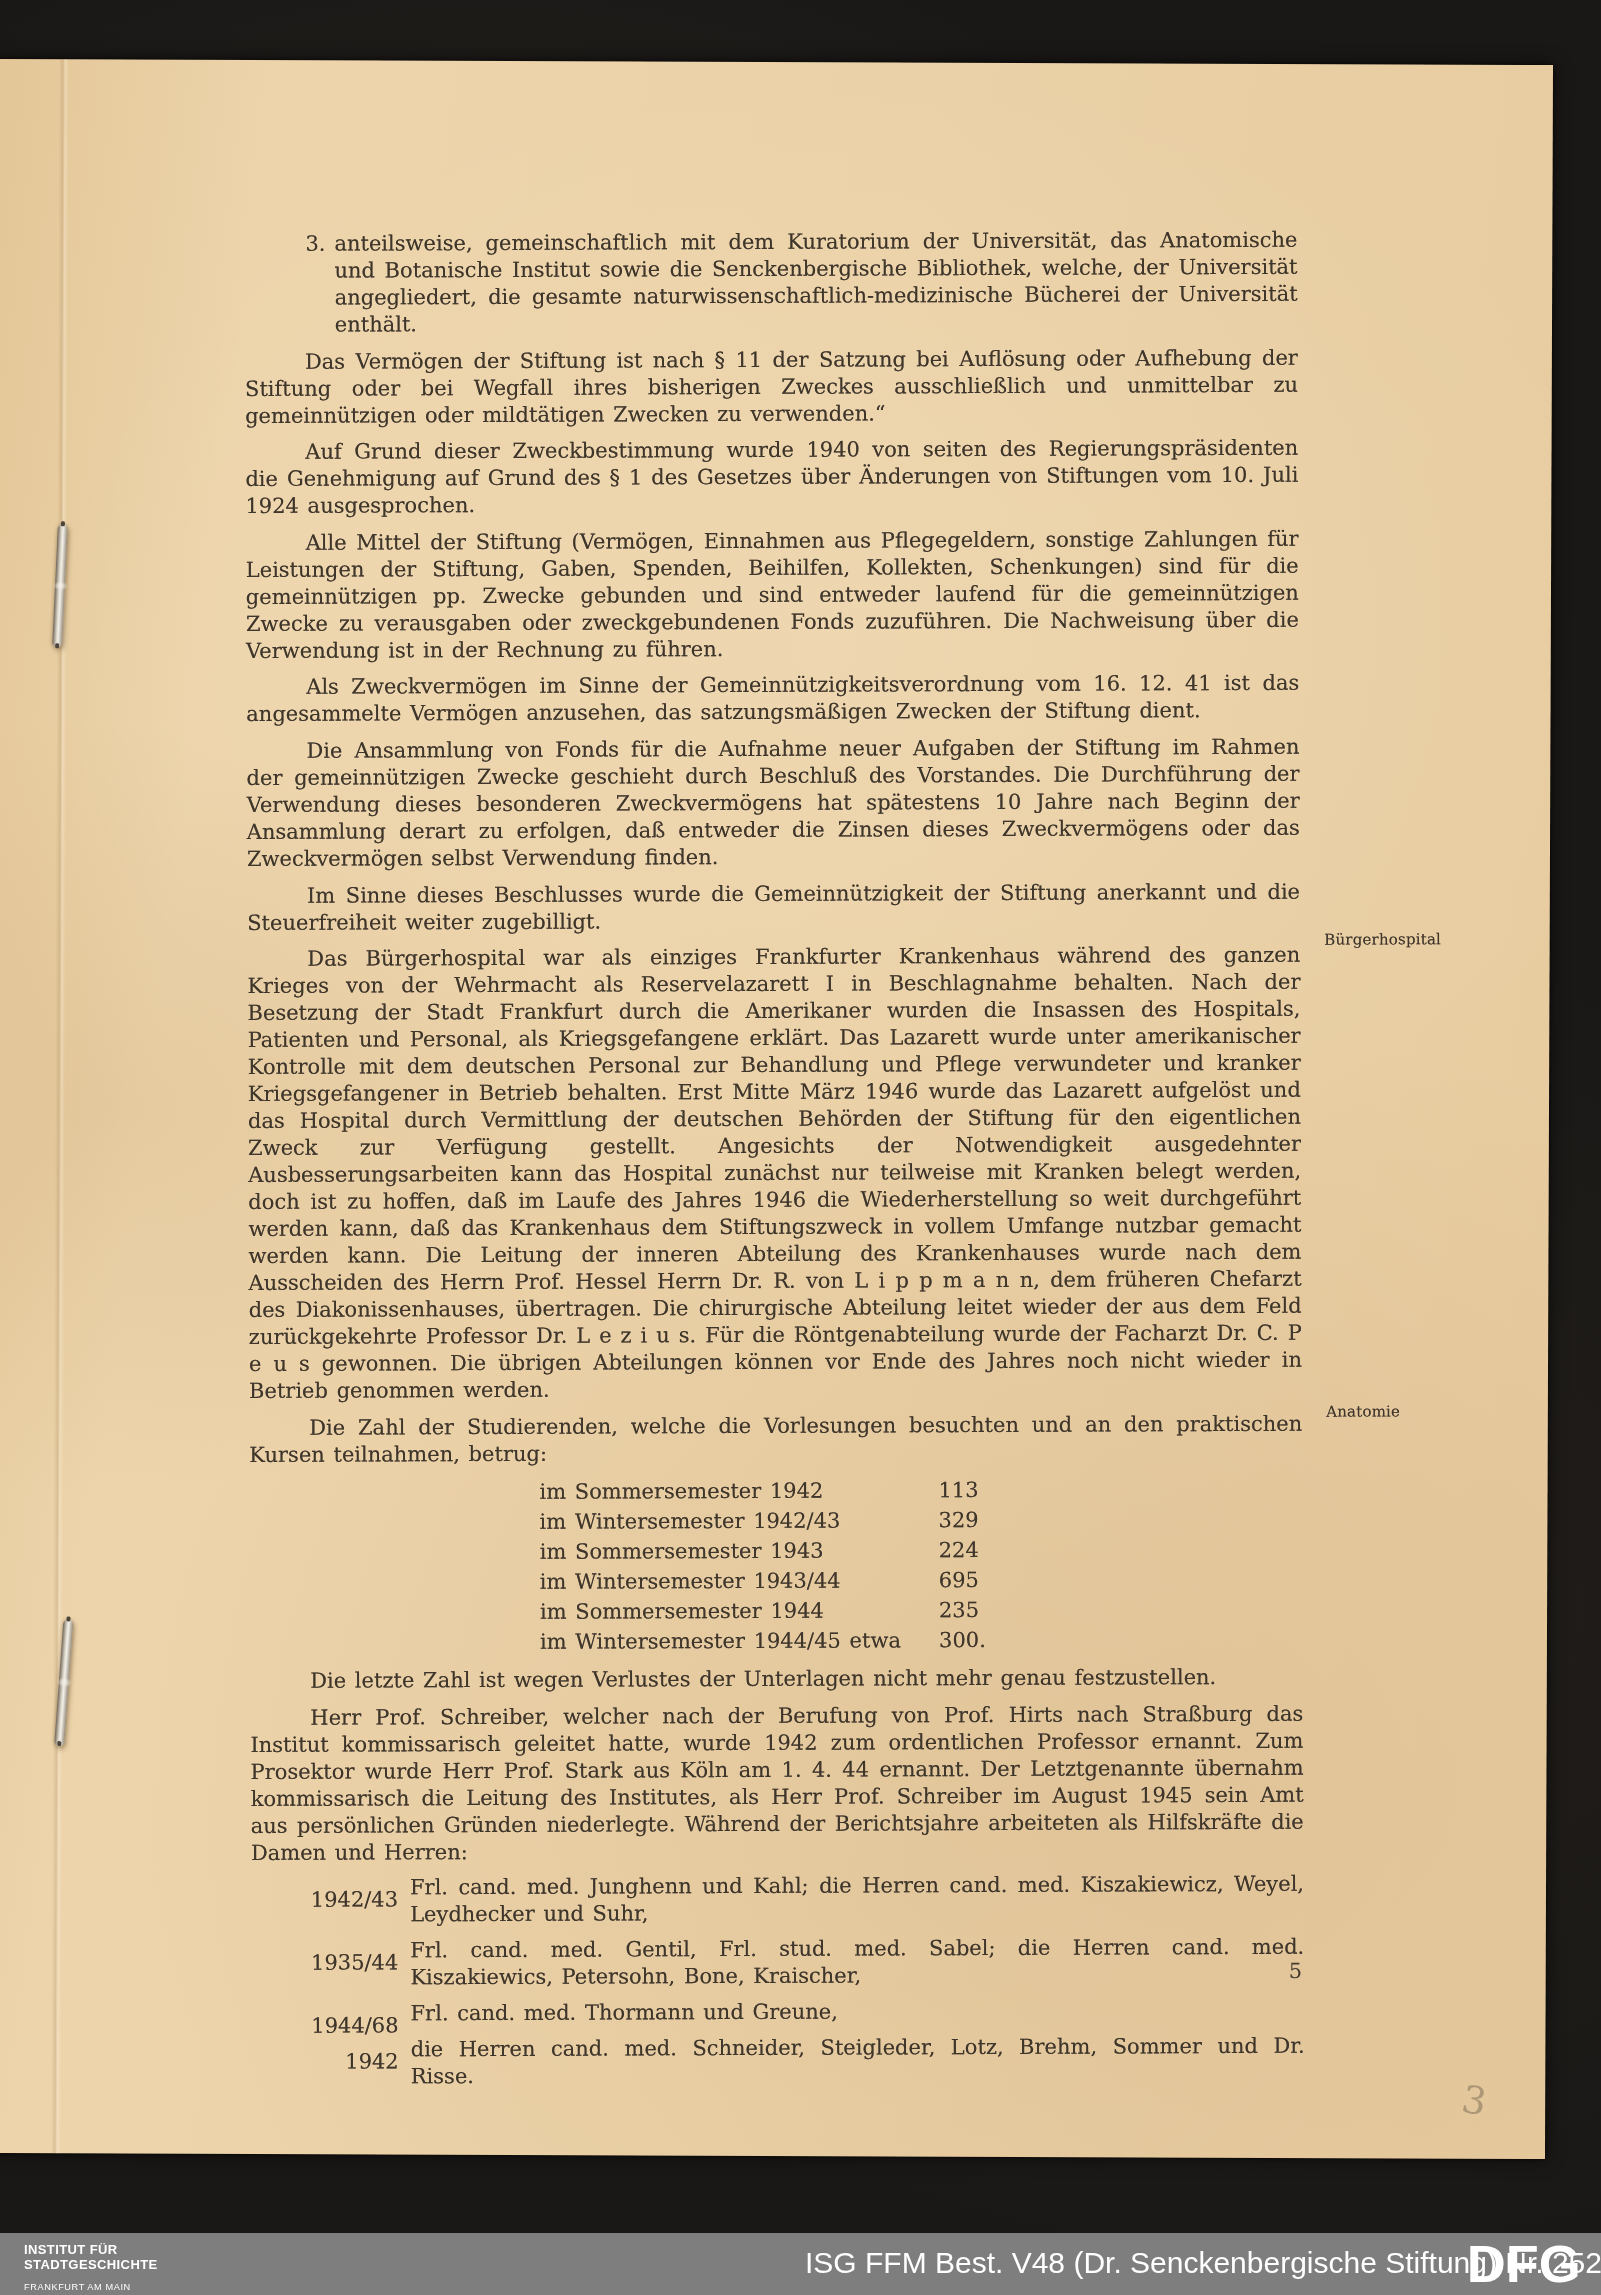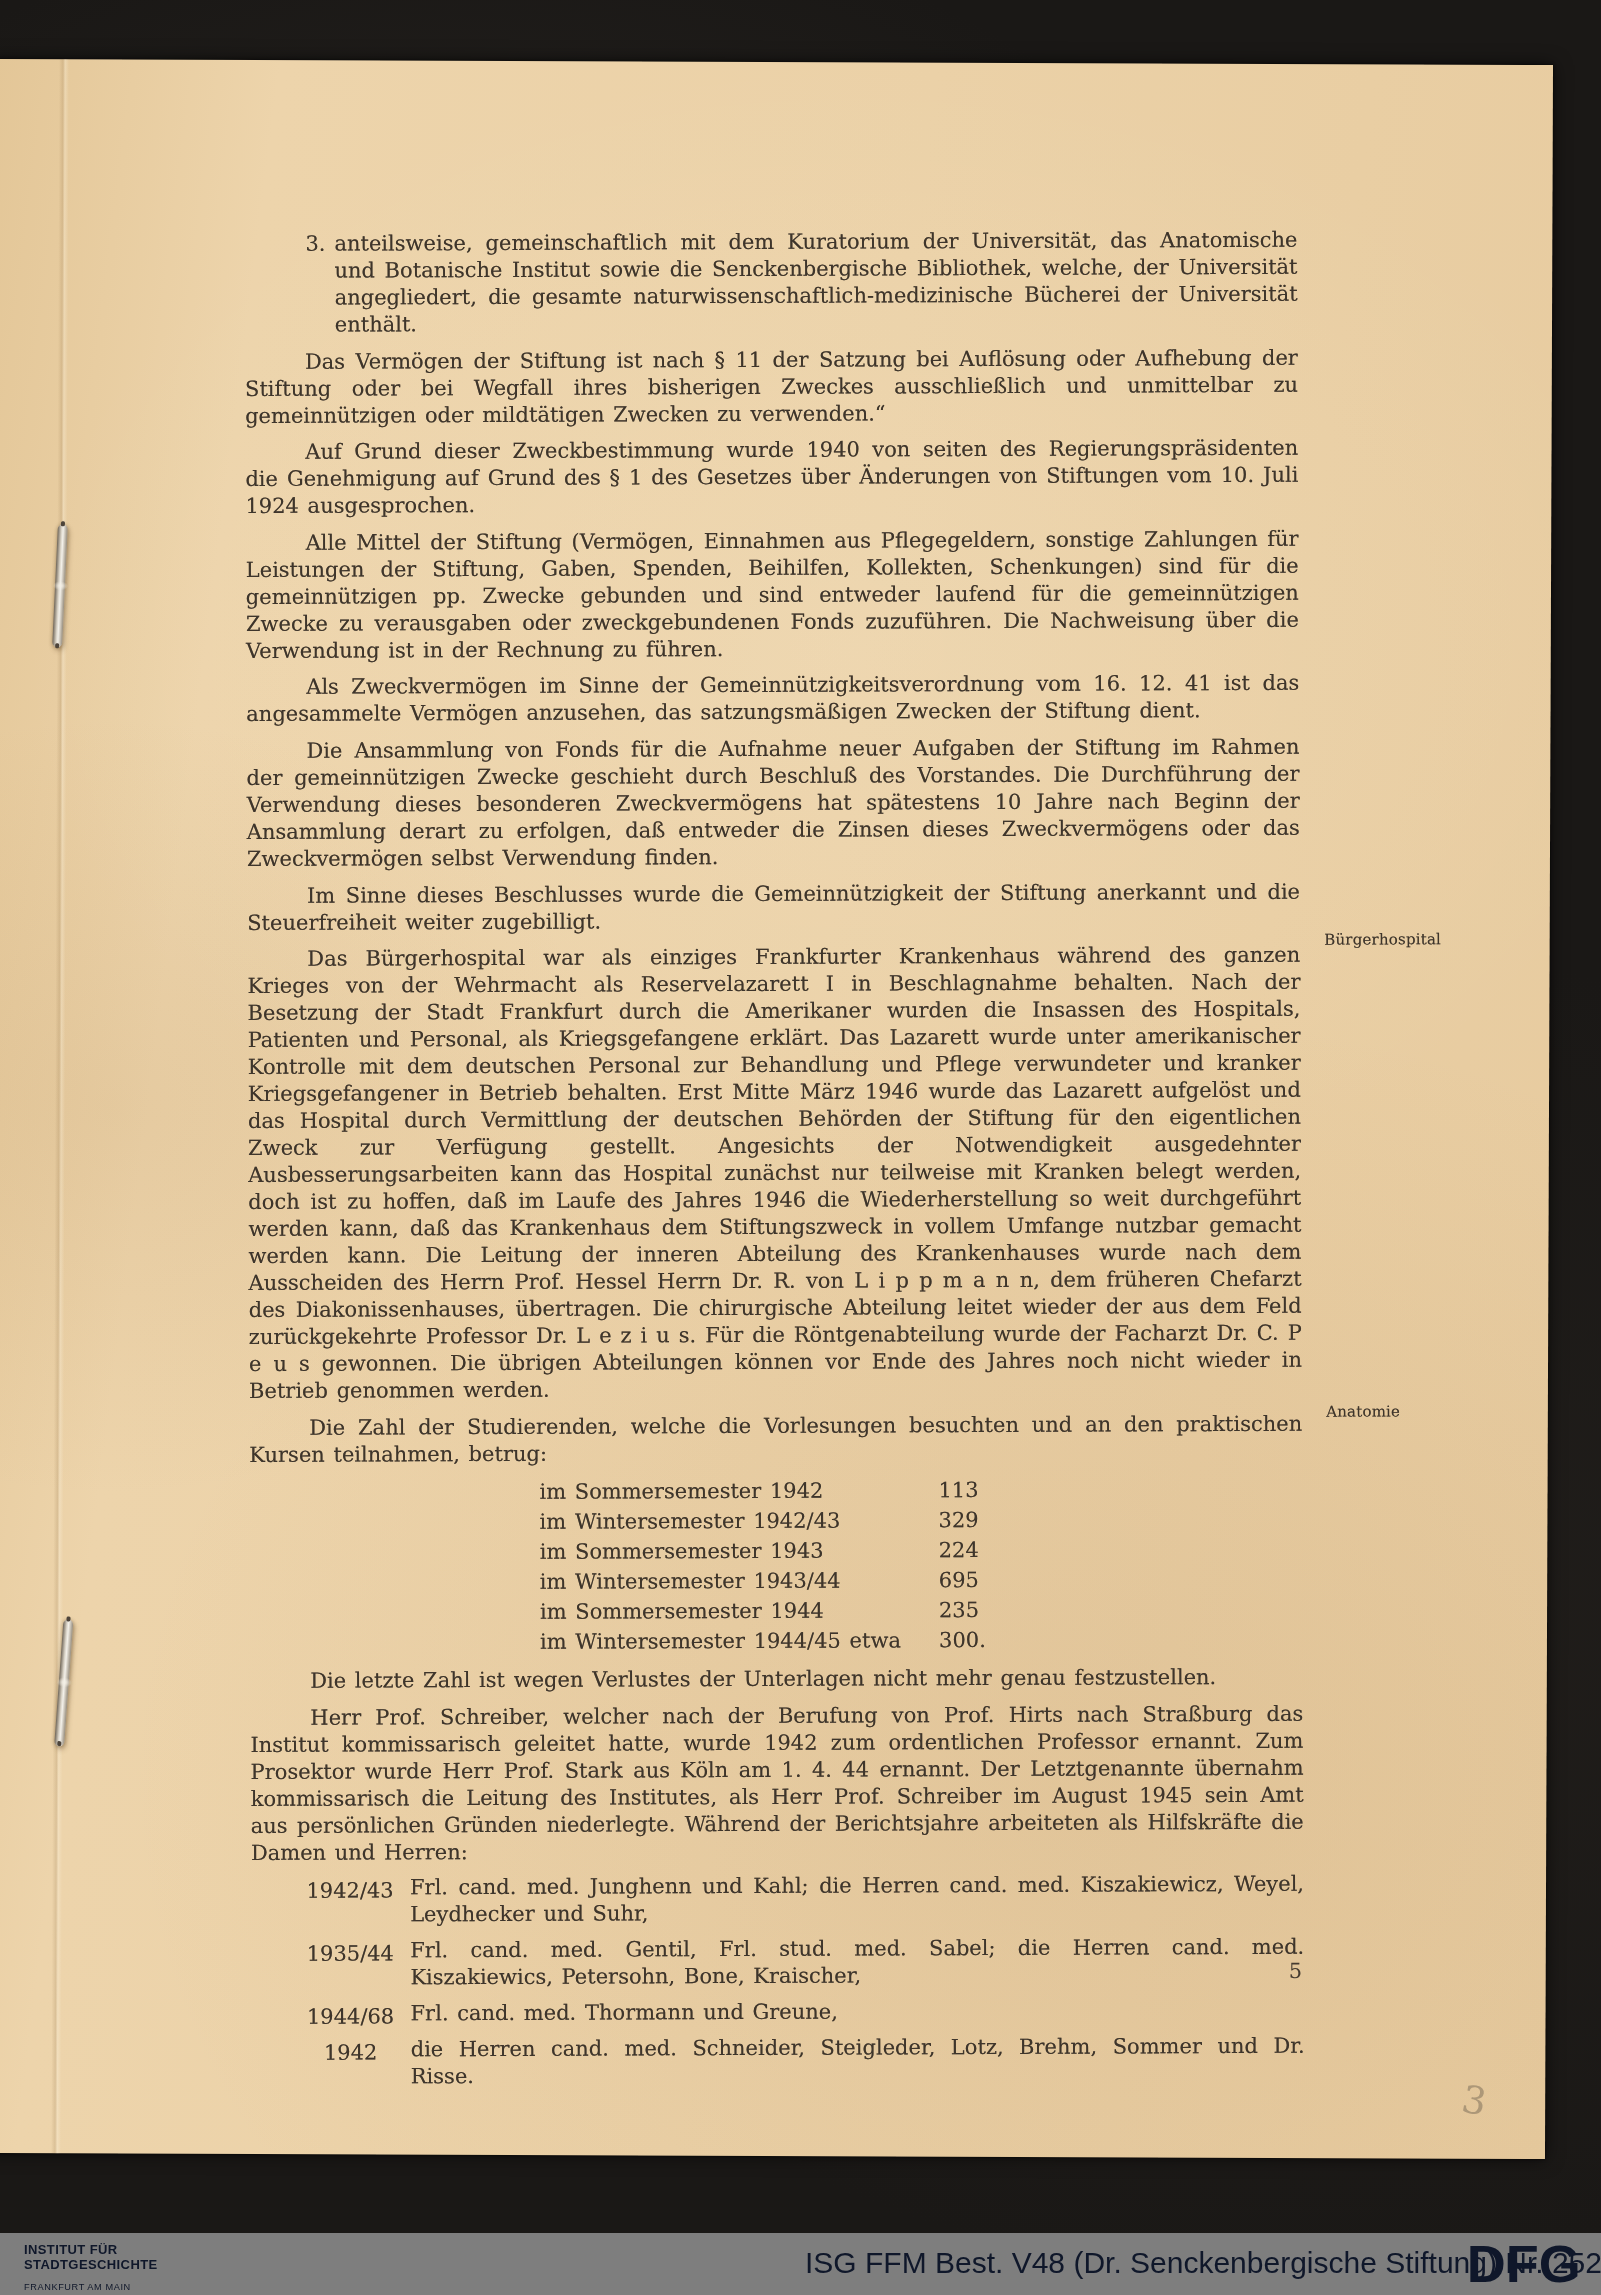--- a/index.html
+++ b/index.html
@@ -71,36 +71,36 @@
   }
   .note-hospital{ top:-11.2px; }
   .note-anatomie{ top:-8px; }
 
   .sem-table{ margin:9.6px 0 6.4px 290px; line-height:30px; }
   .sem-row{ display:flex; text-indent:0; }
   .sem-label{ width:399px; text-align:left; }
   .sem-value{ text-align:left; }
 
   .assist{ position:relative; padding-left:159px; margin-top:8.8px; text-indent:0; }
-  .assist .year{ position:absolute; left:51px; top:3px; width:96px; text-align:center; }
+  .assist .year{ position:absolute; left:51px; top:12px; width:96px; text-align:right; }
 
   .pagenum{
     position:absolute; left:1306px; top:1895px;
     font-family:"DejaVu Serif", serif; font-size:21px; color:#453b30;
   }
   .pencil{
     position:absolute; left:1480px; top:2014px;
     font-family:"DejaVu Serif", serif; font-size:38px;
     color:rgba(128,113,91,.55); transform:rotate(10deg);
   }
 
   
   .footer{
     position:absolute; left:0; bottom:0; width:1602px; height:62px;
-    background:#7e7e7e; color:#0f172a;
+    background:#7e7e7e; color:#ffffff;
     font-family:"Liberation Sans", sans-serif;
   }
   .inst{ position:absolute; left:24px; top:10.4px; line-height:1.1; }
   .inst-l1,.inst-l2{ font-weight:bold; font-size:13px; letter-spacing:0.4px; }
   .inst-l3{ font-size:9.2px; letter-spacing:0.6px; margin-top:10px; font-weight:normal; }
   .ref{
     position:absolute; left:0; right:0; top:50%; transform:translateY(-52%);
     text-align:right; font-size:30px; font-weight:normal;
   }
   .dfg{

